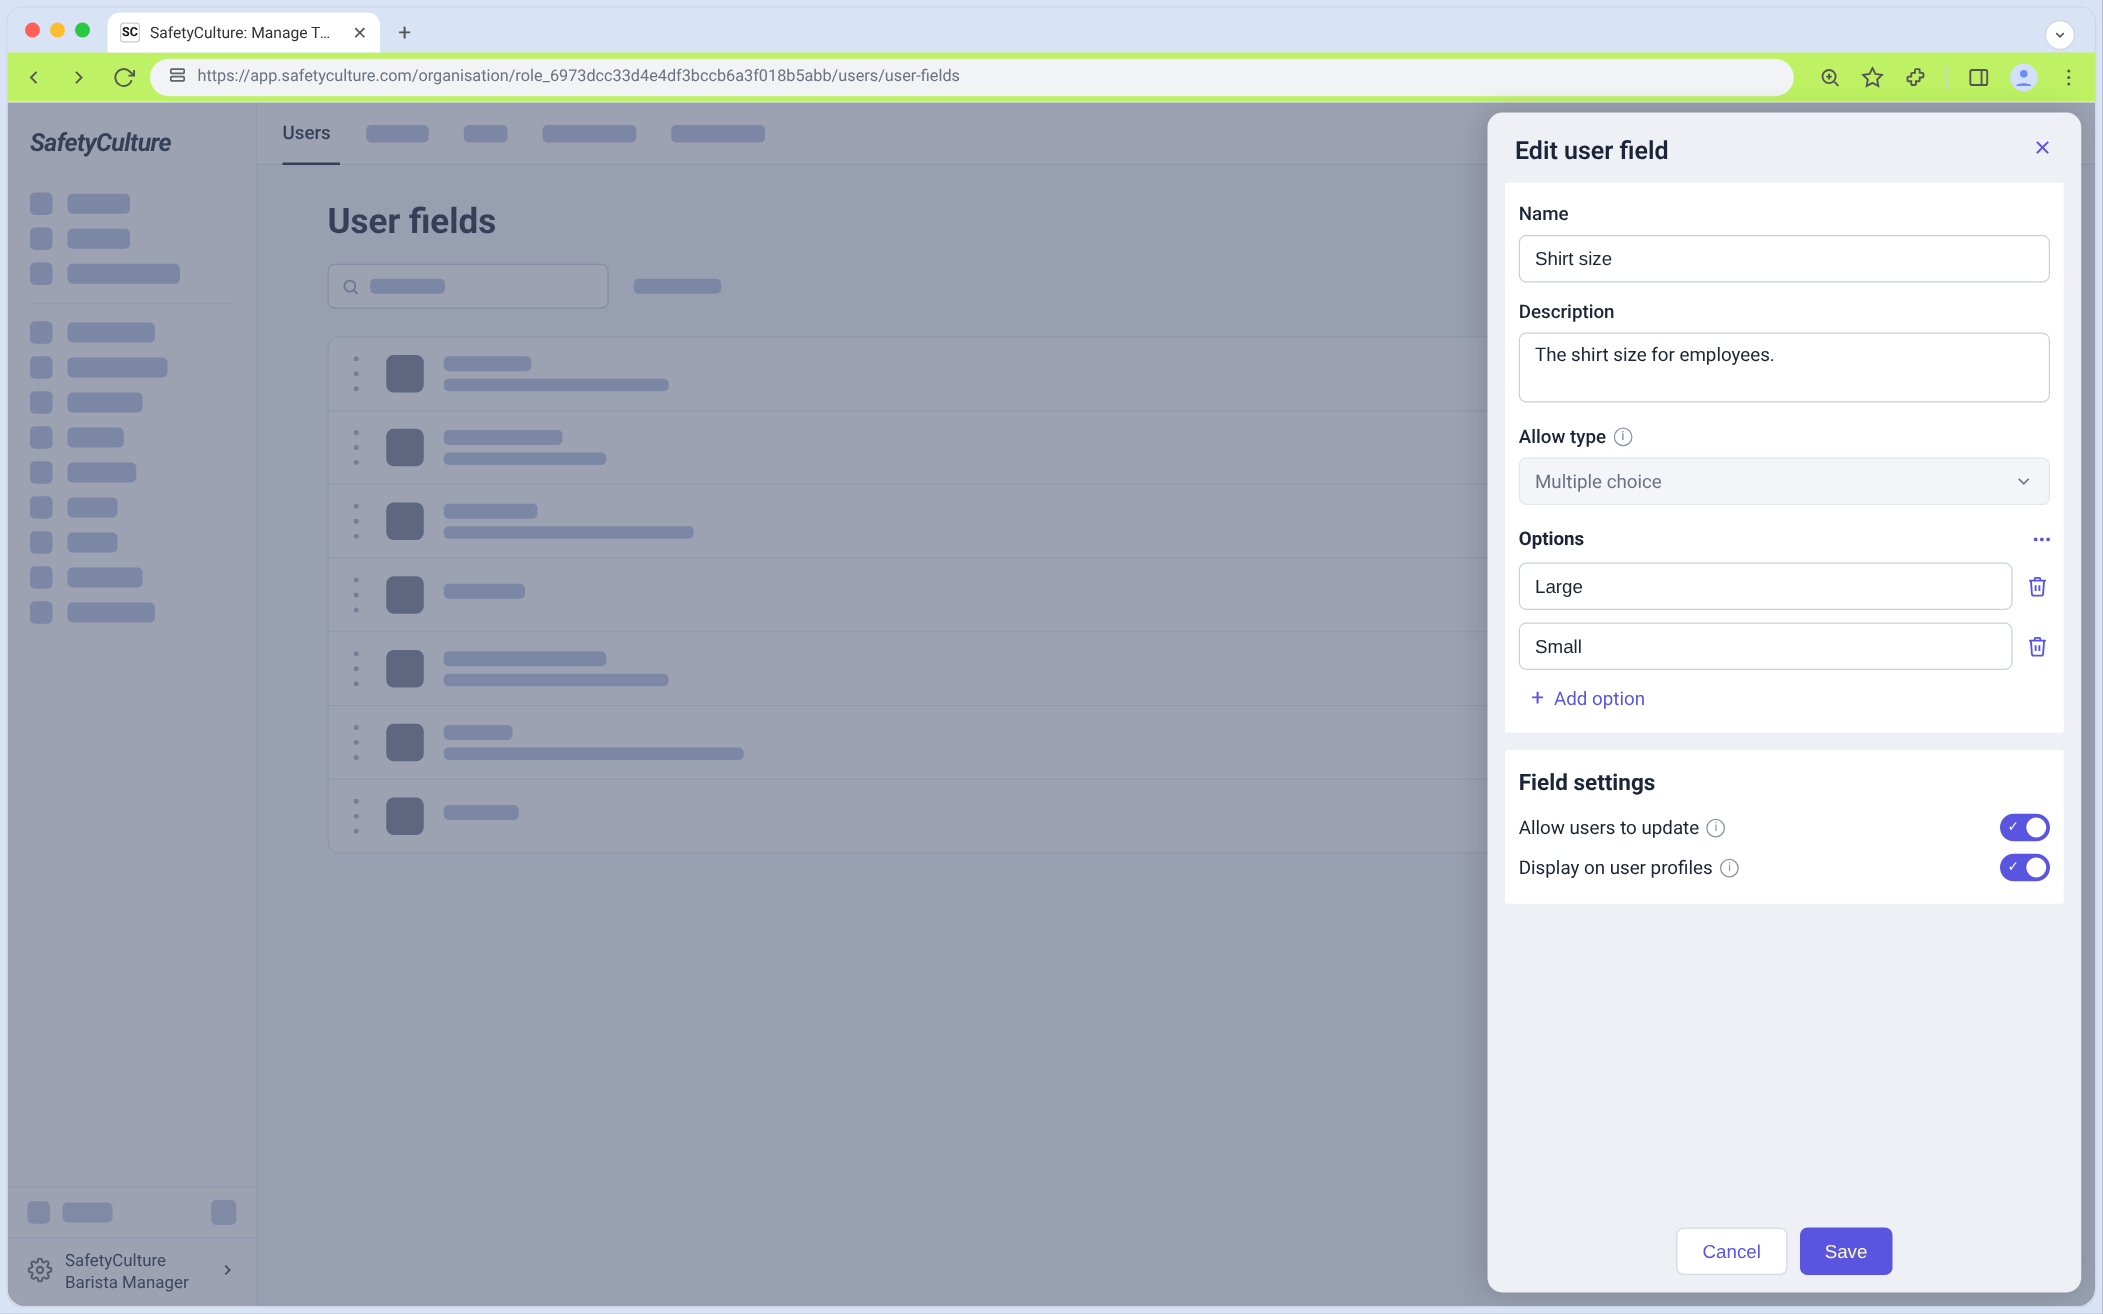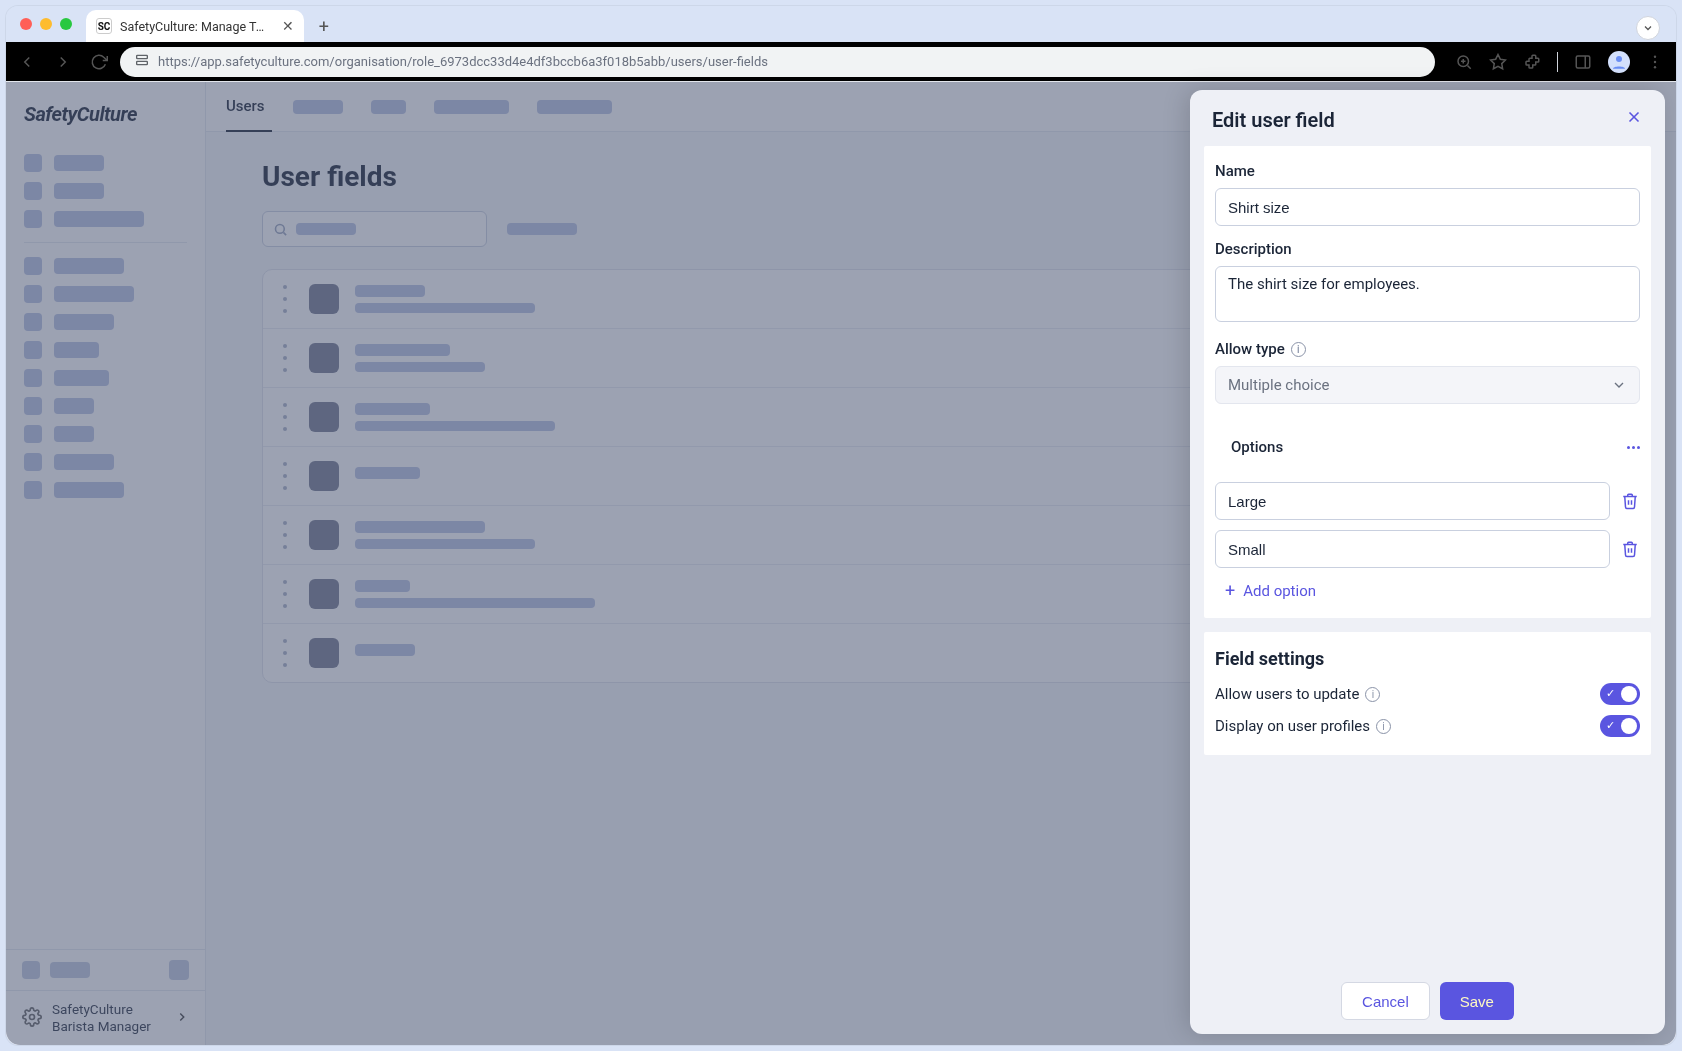--- a/index.html
+++ b/index.html
@@ -56,21 +56,21 @@
     border: 1px solid #ccc;
   }
   .tab .close { font-size: 14px; color: #555; margin-left: 4px;}
   .new-tab-btn {
     width: 28px; height: 28px; display:flex; align-items:center; justify-content:center;
     color: #555; font-size: 18px; border-radius: 50%;
     margin-bottom: 2px;
   }
   .addr-bar {
     height: 40px;
-    background: #000000;
+    background: #bef264;
     border-bottom: 1px solid #e3e6ec;
     display: flex;
     align-items: center;
     padding: 0 12px;
     gap: 12px;
   }
   .nav-icons { display: flex; gap: 18px; align-items:center;}
   .nav-icons svg, .addr-right svg { width: 18px; height: 18px; }
   .nav-icons .icon, .addr-right .icon { color: #555; display:flex; align-items:center; }
   .url-field {
@@ -203,21 +203,21 @@
     bottom: 11px;
     width: 475px;
     background:#eef0f6;
     border-radius: 12px;
     box-shadow: -4px 0 24px rgba(0,0,0,0.15);
     display:flex;
     flex-direction:column;
     z-index: 10;
   }
   .panel-header {
-    display:flex; align-items:flex-start; justify-content:space-between;
+    display:flex; align-items:flex-end; justify-content:space-between;
     padding: 18px 22px 14px;
   }
   .panel-title { font-size: 20px; font-weight:600; color:#1b2537;}
   .panel-close { color:#5a55e0; font-size:18px; cursor:pointer;}
   .panel-body { padding: 0 14px 14px; flex:1; overflow:auto;}
   .card {
     background:#fff; border-radius: 2px;
     padding: 16px 11px 18px;
     margin-bottom: 14px;
   }
@@ -607,21 +607,21 @@
           <span class="info-icon">i</span>
         </div>
         <div class="select-box">
           <span>Multiple choice</span>
           <svg width="16" height="16" viewBox="0 0 24 24" fill="none" stroke="#6b7280" stroke-width="2">
               <polyline points="6 9 12 15 18 9"></polyline>
             </svg>
         </div>
 
         <div class="options-header">
-          <div class="field-label" style="margin:16px;">Options</div>
+          <div class="field-label" style="margin:0;font-weight:bold;">Options</div>
           <div class="dots">
               <span></span>
               <span></span>
               <span></span>
             </div>
         </div>
 
         <div class="option-row">
           <input class="text-input" value="Large" style="">
           <div class="trash">

